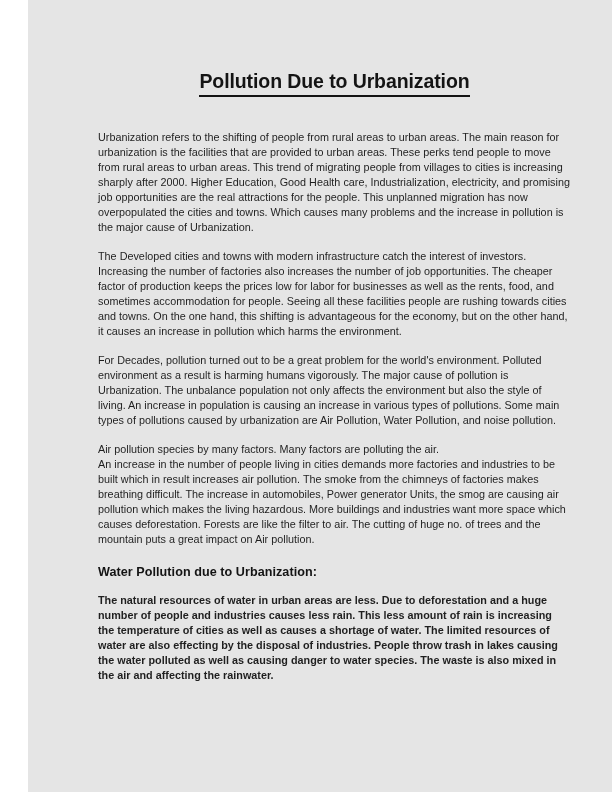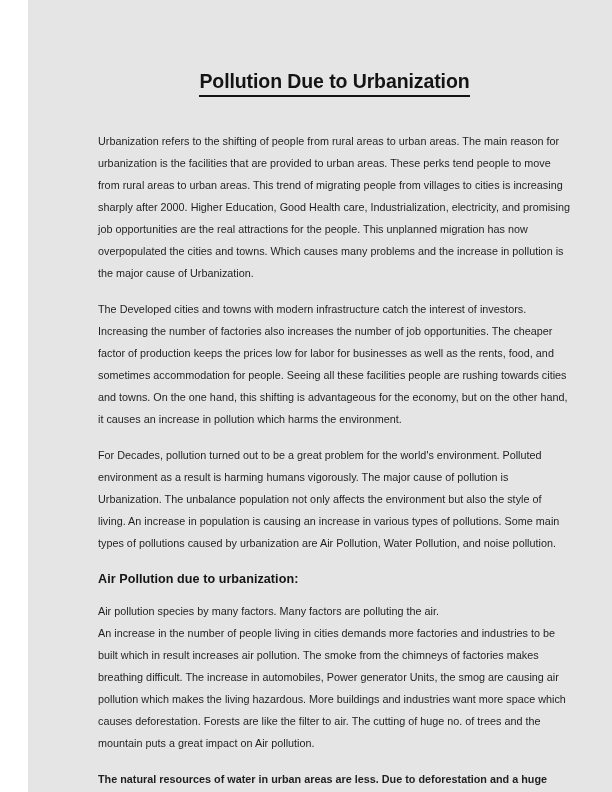--- a/index.html
+++ b/index.html
@@ -43,21 +43,21 @@
     padding-bottom: 2px;
   }
 
   .body-block {
     margin-top: 30px;
   }
 
   p.para {
     margin: 0 0 14px 0;
     font-size: 10.8px;
-    line-height: 22px;
+    line-height: 15px;
     text-align: left;
     color: #1f1f1f;
     letter-spacing: 0.01px;
   }
 
   p.para:last-child {
     margin-bottom: 0;
     font-weight: bold;
   }
 
@@ -78,23 +78,23 @@
   <h1 class="doc-title"><span class="title-text">Pollution Due to Urbanization</span></h1>
 
   <div class="body-block">
 
     <p class="para">Urbanization refers to the shifting of people from rural areas to urban areas. The main reason for urbanization is the facilities that are provided to urban areas. These perks tend people to move from rural areas to urban areas. This trend of migrating people from villages to cities is increasing sharply after 2000. Higher Education, Good Health care, Industrialization, electricity, and promising job opportunities are the real attractions for the people. This unplanned migration has now overpopulated the cities and towns. Which causes many problems and the increase in pollution is the major cause of Urbanization.</p>
 
     <p class="para">The Developed cities and towns with modern infrastructure catch the interest of investors. Increasing the number of factories also increases the number of job opportunities. The cheaper factor of production keeps the prices low for labor for businesses as well as the rents, food, and sometimes accommodation for people. Seeing all these facilities people are rushing towards cities and towns. On the one hand, this shifting is advantageous for the economy, but on the other hand, it causes an increase in pollution which harms the environment.</p>
 
     <p class="para">For Decades, pollution turned out to be a great problem for the world's environment. Polluted environment as a result is harming humans vigorously. The major cause of pollution is Urbanization. The unbalance population not only affects the environment but also the style of living. An increase in population is causing an increase in various types of pollutions. Some main types of pollutions caused by urbanization are Air Pollution, Water Pollution, and noise pollution.</p>
 
-    <h2 class="section-heading">Air Pollution due to urbanization:</h2>
 
     <p class="para" style="margin-bottom:0;">Air pollution species by many factors. Many factors are polluting the air.</p>
 
     <p class="para">An increase in the number of people living in cities demands more factories and industries to be built which in result increases air pollution. The smoke from the chimneys of factories makes breathing difficult. The increase in automobiles, Power generator Units, the smog are causing air pollution which makes the living hazardous. More buildings and industries want more space which causes deforestation. Forests are like the filter to air. The cutting of huge no. of trees and the mountain puts a great impact on Air pollution.</p>
 
+    <h2 class="section-heading">Water Pollution due to Urbanization:</h2>
 
     <p class="para">The natural resources of water in urban areas are less. Due to deforestation and a huge number of people and industries causes less rain. This less amount of rain is increasing the temperature of cities as well as causes a shortage of water. The limited resources of water are also effecting by the disposal of industries. People throw trash in lakes causing the water polluted as well as causing danger to water species. The waste is also mixed in the air and affecting the rainwater.</p>
 
   </div>
 </div>
 
 </body></html>

